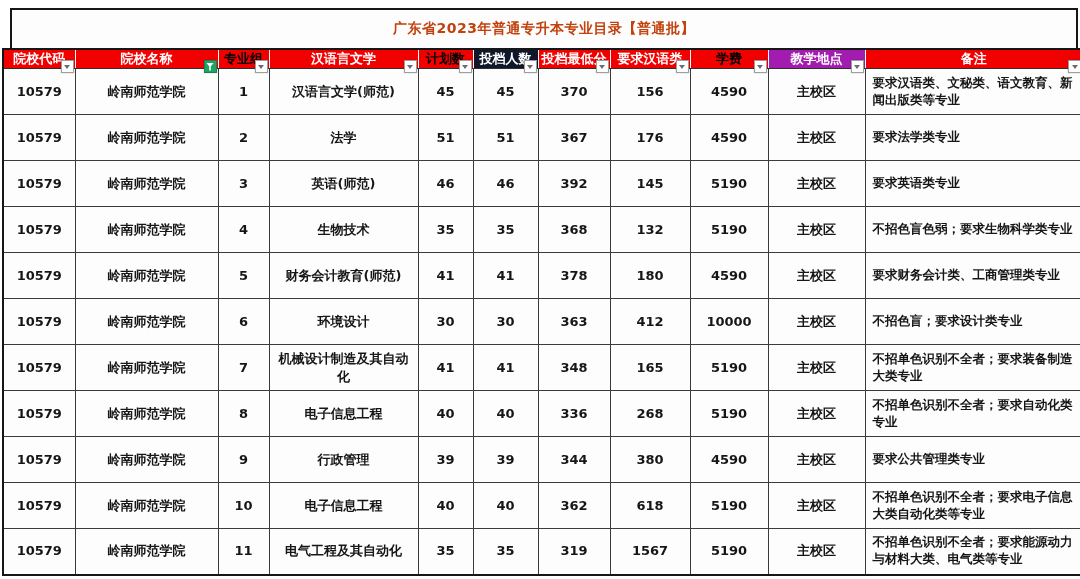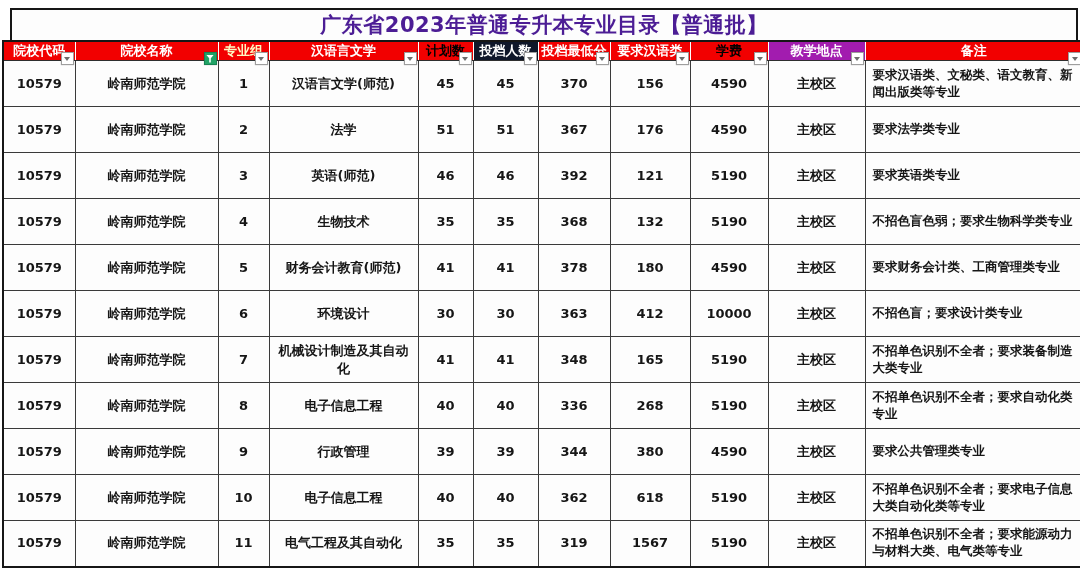--- a/index.html
+++ b/index.html
@@ -2,25 +2,25 @@
 <html><head>
 <meta charset="utf-8">
 <style>
   * { margin:0; padding:0; box-sizing:border-box; }
   html,body { width:1080px; height:579px; background:#f4f4f4; }
   body { font-family:"DejaVu Sans","Liberation Sans",sans-serif; }
   .page { position:relative; width:1080px; height:579px; background:#ffffff; overflow:hidden; }
   .sheet { position:absolute; left:2px; right:2px; top:8px; bottom:0; }
 
   .title-band {
-    height:32px; margin-left:8px;
+    height:40px; margin-left:8px;
     border:2px solid #161616; border-bottom:none;
     background:#fdfdfd;
     display:flex; align-items:center; justify-content:center;
-    font-size:21px; font-weight:700; color:#4c1d95;
+    font-size:14px; font-weight:700; color:#c2410c;
     letter-spacing:.5px;
   }
 
   table.grid {
     width:100%; border-collapse:collapse; table-layout:fixed;
     border:2px solid #161616;
     background:#fdfdfd;
   }
   col.c0{width:72px}  col.c1{width:143px} col.c2{width:51px}
   col.c3{width:149px} col.c4{width:55px}  col.c5{width:65px}
@@ -88,21 +88,21 @@
           <col class="c10">
       </colgroup>
       <thead>
         <tr>
             <th style="background: rgb(242, 0, 0); color: rgb(255, 255, 255);"><span>院校代码</span><span class="filter-btn">
                 <span class="arrow"></span>
               </span></th>
             <th style="background: rgb(242, 0, 0); color: rgb(255, 255, 255);"><span>院校名称</span><span class="filter-btn active">
                 <span class="funnel"></span>
               </span></th>
-            <th style="background: rgb(242, 0, 0); color: #fef9c3;"><span>专业组</span><span class="filter-btn">
+            <th style="background: rgb(242, 0, 0); color: #000000;"><span>专业组</span><span class="filter-btn">
                 <span class="arrow"></span>
               </span></th>
             <th style="background: rgb(242, 0, 0); color: rgb(255, 255, 255);"><span>汉语言文学</span><span class="filter-btn">
                 <span class="arrow"></span>
               </span></th>
             <th style="background: rgb(242, 0, 0); color: #000000;"><span>计划数</span><span class="filter-btn">
                 <span class="arrow"></span>
               </span></th>
             <th style="background: #0f172a; color: rgb(255, 255, 255);"><span>投档人数</span><span class="filter-btn">
                 <span class="arrow"></span>
@@ -152,21 +152,21 @@
             <td class="remarks">要求法学类专业</td>
           </tr>
           <tr>
             <td>10579</td>
             <td>岭南师范学院</td>
             <td>3</td>
             <td>英语(师范)</td>
             <td>46</td>
             <td>46</td>
             <td>392</td>
-            <td>121</td>
+            <td>145</td>
             <td>5190</td>
             <td>主校区</td>
             <td class="remarks">要求英语类专业</td>
           </tr>
           <tr>
             <td>10579</td>
             <td>岭南师范学院</td>
             <td>4</td>
             <td>生物技术</td>
             <td>35</td>

